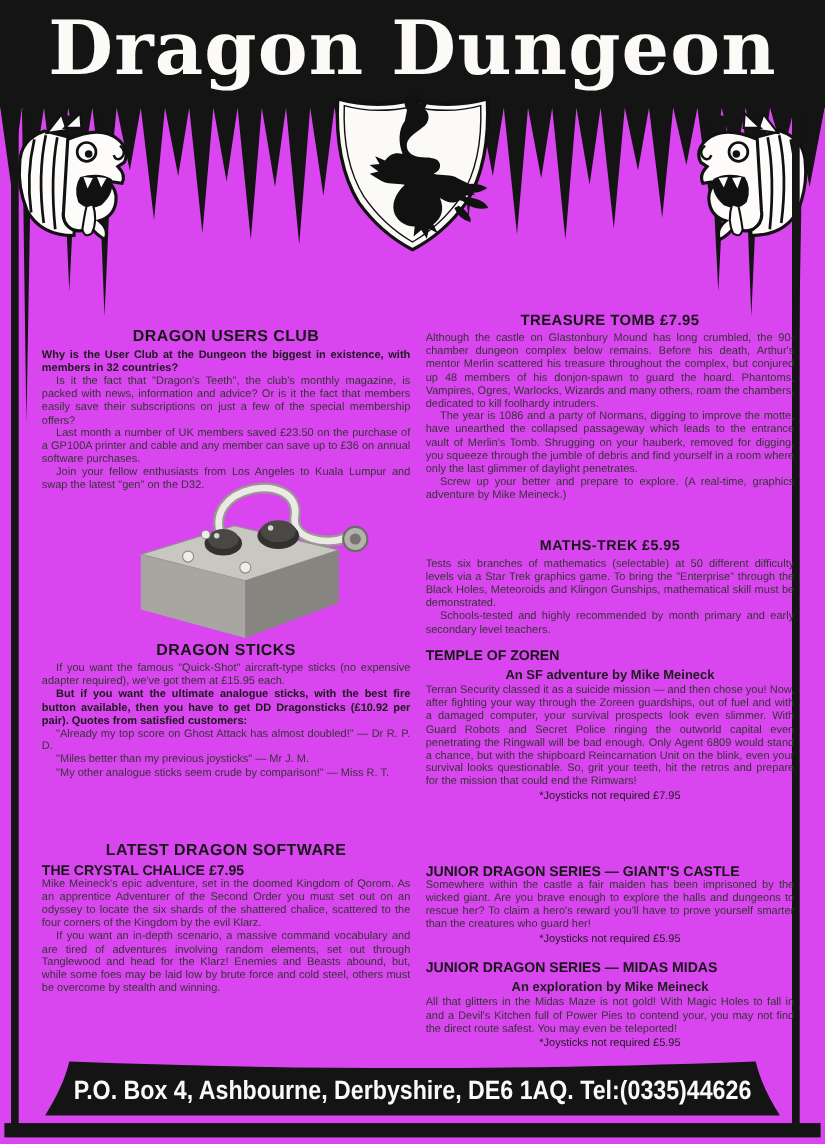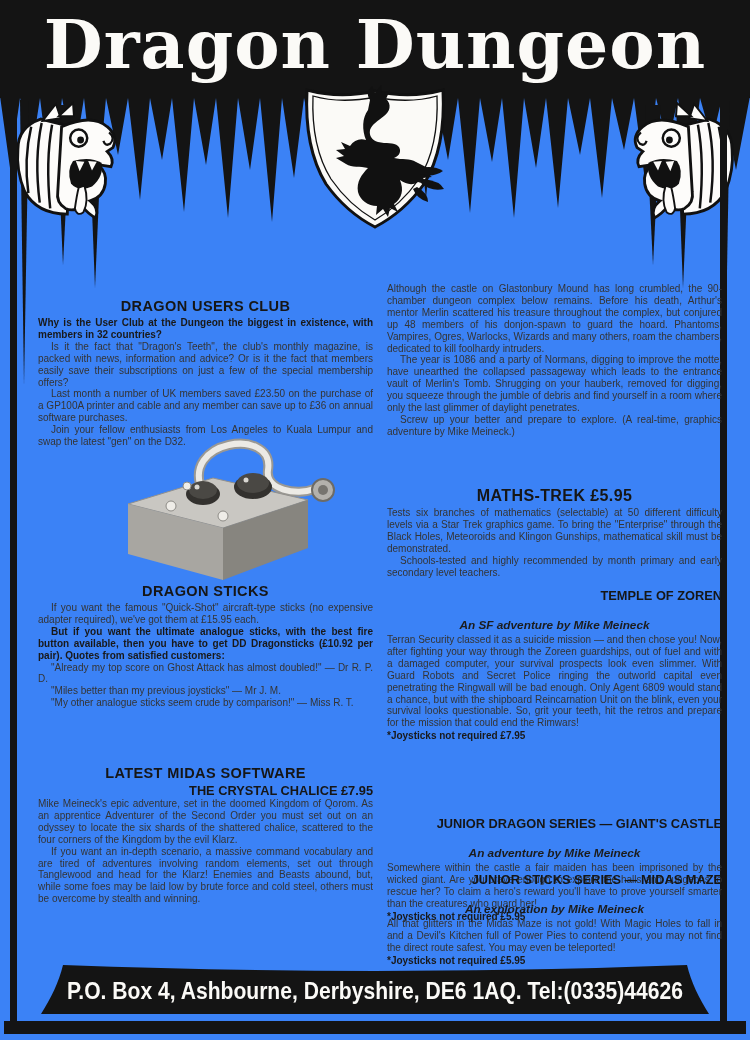--- a/index.html
+++ b/index.html
@@ -1,37 +1,37 @@
 <!DOCTYPE html>
 <html><head>
 <meta charset="utf-8">
 <style>
   html,body{margin:0;padding:0;background:#e8e6e2;}
-  .page{position:relative;width:750px;height:1040px;margin:0 auto;background:#3b82f6;
+  .page{position:relative;width:750px;height:1040px;margin:0 auto;background:#d946ef;
         overflow:hidden;font-family:"Liberation Sans",sans-serif;color:#343434;}
   
   .header-art{position:absolute;top:0;left:0;z-index:1;}
   .masthead{position:absolute;top:4px;left:0;right:0;z-index:3;text-align:center;
             font-family:"DejaVu Serif",serif;font-weight:bold;font-size:68px;
             color:#fbfaf7;letter-spacing:1px;white-space:nowrap;}
   
   .vbar{position:absolute;top:0;width:7px;height:1024px;background:#141414;z-index:2;}
   .bottombar{position:absolute;left:4px;top:1021px;width:742px;height:13px;background:#141414;}
   
   .col{position:absolute;width:335px;z-index:2;}
   .sec{position:absolute;width:335px;}
   h3{margin:0 0 3px 0;font-size:14.5px;line-height:16px;font-weight:bold;color:#161616;
      text-align:center;letter-spacing:.4px;}
-  h4{margin:0;font-size:12.8px;line-height:14px;font-weight:bold;color:#161616;text-align:right;}
-  .sub{margin:16px 0 2px 0;font-size:11.8px;line-height:13px;font-weight:bold;font-style:italic;
+  h4{margin:0;font-size:12.8px;line-height:14px;font-weight:bold;color:#161616;text-align:left;}
+  .sub{margin:4px 0 2px 0;font-size:11.8px;line-height:13px;font-weight:bold;
        color:#1c1c1c;text-align:center;}
   p{margin:0;font-size:10px;line-height:11.9px;text-align:justify;}
   p.ind{text-indent:13px;}
   p.b{font-weight:bold;color:#191919;}
-  p.note{font-weight:bold;color:#191919;text-align:left;text-indent:0;margin-top:1px;}
+  p.note{font-weight:normal;color:#191919;text-align:center;text-indent:0;margin-top:1px;}
   .figure{position:absolute;}
   
   .banner{position:absolute;left:41px;top:960px;z-index:2;}
 </style>
 </head>
 <body>
 
 <div class="page">
 
   <svg class="header-art" width="750" height="400" viewBox="0 0 750 400">
@@ -131,57 +131,57 @@
     <div class="sec" style="top:301px;">
       <h3>DRAGON STICKS</h3>
       <p class="ind">If you want the famous "Quick-Shot" aircraft-type sticks (no expensive adapter required), we've got them at £15.95 each.</p>
       <p class="ind b">But if you want the ultimate analogue sticks, with the best fire button available, then you have to get DD Dragonsticks (£10.92 per pair). Quotes from satisfied customers:</p>
       <p class="ind">"Already my top score on Ghost Attack has almost doubled!" — Dr R. P. D.</p>
       <p class="ind">"Miles better than my previous joysticks" — Mr J. M.</p>
       <p class="ind">"My other analogue sticks seem crude by comparison!" — Miss R. T.</p>
     </div>
 
     <div class="sec" style="top:483px;">
-      <h3>LATEST MIDAS SOFTWARE</h3>
+      <h3>LATEST DRAGON SOFTWARE</h3>
       <h4>THE CRYSTAL CHALICE £7.95</h4>
       <p>Mike Meineck's epic adventure, set in the doomed Kingdom of Qorom. As an apprentice Adventurer of the Second Order you must set out on an odyssey to locate the six shards of the shattered chalice, scattered to the four corners of the Kingdom by the evil Klarz.</p>
       <p class="ind">If you want an in-depth scenario, a massive command vocabulary and are tired of adventures involving random elements, set out through Tanglewood and head for the Klarz! Enemies and Beasts abound, but, while some foes may be laid low by brute force and cold steel, others must be overcome by stealth and winning.</p>
     </div>
   </div>
 
   <div class="col" style="left:387px;top:283px;height:690px;">
 
     <div class="sec" style="top:0;">
+      <h3 style="font-size:13.5px">TREASURE TOMB £7.95</h3>
       <p>Although the castle on Glastonbury Mound has long crumbled, the 90-chamber dungeon complex below remains. Before his death, Arthur's mentor Merlin scattered his treasure throughout the complex, but conjured up 48 members of his donjon-spawn to guard the hoard. Phantoms, Vampires, Ogres, Warlocks, Wizards and many others, roam the chambers, dedicated to kill foolhardy intruders.</p>
       <p class="ind">The year is 1086 and a party of Normans, digging to improve the motte, have unearthed the collapsed passageway which leads to the entrance vault of Merlin's Tomb. Shrugging on your hauberk, removed for digging, you squeeze through the jumble of debris and find yourself in a room where only the last glimmer of daylight penetrates.</p>
       <p class="ind">Screw up your better and prepare to explore. (A real-time, graphics adventure by Mike Meineck.)</p>
     </div>
 
     <div class="sec" style="top:205px;">
-      <h3 style="font-size:16px">MATHS-TREK £5.95</h3>
+      <h3 style="font-size:13px">MATHS-TREK £5.95</h3>
       <p>Tests six branches of mathematics (selectable) at 50 different difficulty levels via a Star Trek graphics game. To bring the "Enterprise" through the Black Holes, Meteoroids and Klingon Gunships, mathematical skill must be demonstrated.</p>
       <p class="ind">Schools-tested and highly recommended by month primary and early secondary level teachers.</p>
     </div>
 
     <div class="sec" style="top:306px;">
       <h4>TEMPLE OF ZOREN</h4>
       <div class="sub">An SF adventure by Mike Meineck</div>
       <p>Terran Security classed it as a suicide mission — and then chose you! Now, after fighting your way through the Zoreen guardships, out of fuel and with a damaged computer, your survival prospects look even slimmer. With Guard Robots and Secret Police ringing the outworld capital even penetrating the Ringwall will be bad enough. Only Agent 6809 would stand a chance, but with the shipboard Reincarnation Unit on the blink, even your survival looks questionable. So, grit your teeth, hit the retros and prepare for the mission that could end the Rimwars!</p>
       <p class="note">*Joysticks not required £7.95</p>
     </div>
 
-    <div class="sec" style="top:534px;">
+    <div class="sec" style="top:502px;">
       <h4>JUNIOR DRAGON SERIES — GIANT'S CASTLE</h4>
-      <div class="sub">An adventure by Mike Meineck</div>
       <p>Somewhere within the castle a fair maiden has been imprisoned by the wicked giant. Are you brave enough to explore the halls and dungeons to rescue her? To claim a hero's reward you'll have to prove yourself smarter than the creatures who guard her!</p>
       <p class="note">*Joysticks not required £5.95</p>
     </div>
 
     <div class="sec" style="top:590px;">
-      <h4>JUNIOR STICKS SERIES — MIDAS MAZE</h4>
+      <h4>JUNIOR DRAGON SERIES — MIDAS MIDAS</h4>
       <div class="sub">An exploration by Mike Meineck</div>
       <p>All that glitters in the Midas Maze is not gold! With Magic Holes to fall in and a Devil's Kitchen full of Power Pies to contend your, you may not find the direct route safest. You may even be teleported!</p>
       <p class="note">*Joysticks not required £5.95</p>
     </div>
   </div>
 
   <svg class="banner" width="668" height="58" viewBox="0 0 668 58">
     <path d="M22,5 C18,22 10,38 0,54 L668,54 C658,38 650,22 646,5 C430,13 238,13 22,5 Z" fill="#141414"></path>
     <text x="334" y="39" text-anchor="middle" fill="#fbfaf7" font-family="Liberation Sans, sans-serif" font-weight="bold" font-size="24" textLength="616" lengthAdjust="spacingAndGlyphs">P.O. Box 4, Ashbourne, Derbyshire, DE6 1AQ. Tel:(0335)44626</text>
   </svg>

